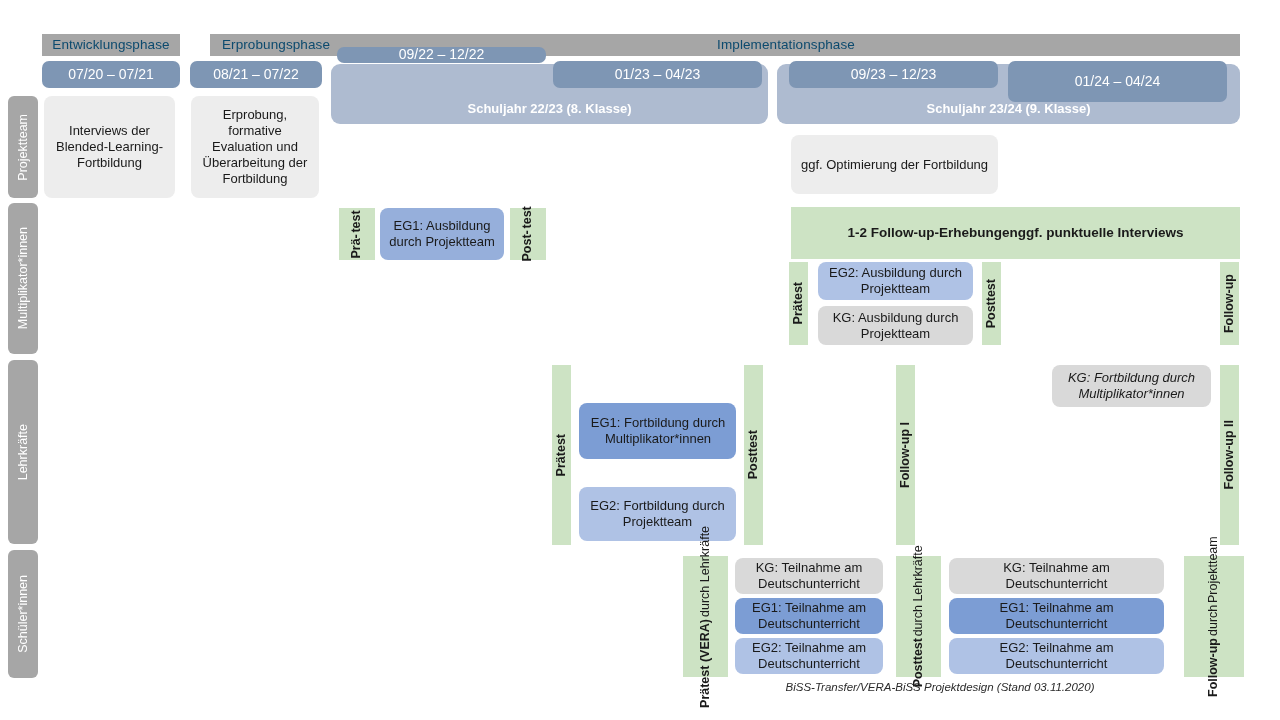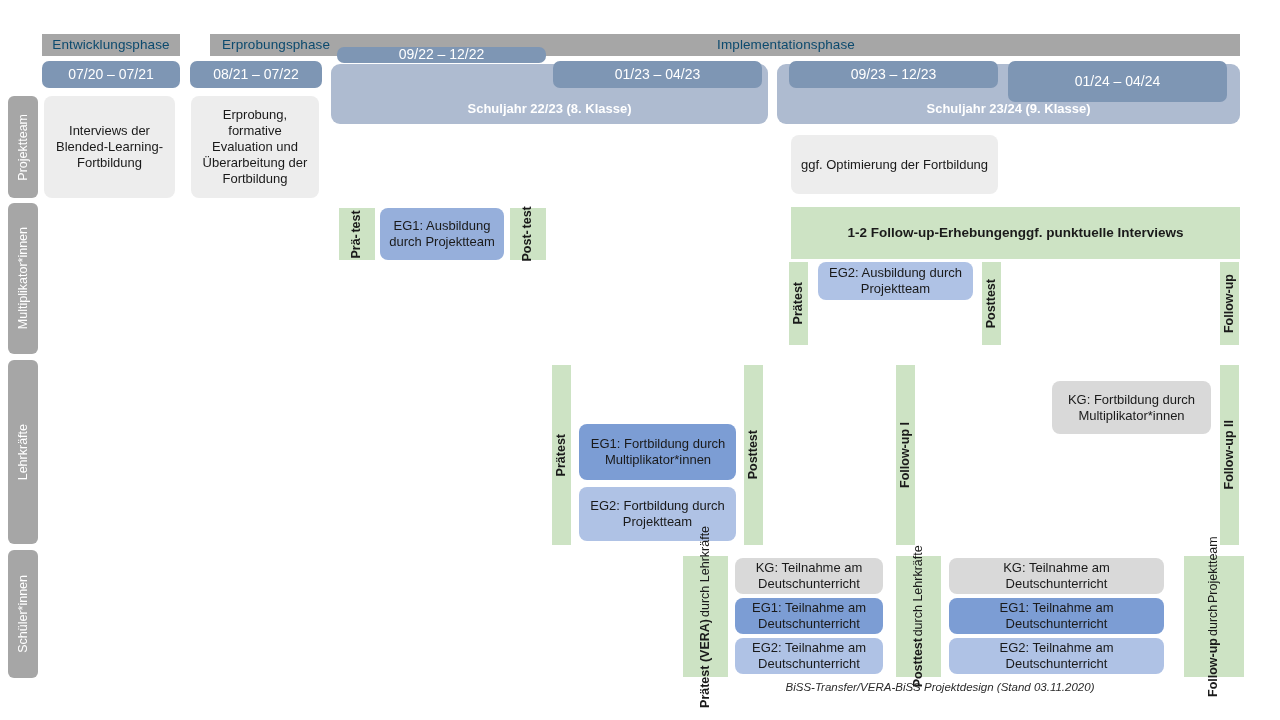--- a/index.html
+++ b/index.html
@@ -225,43 +225,46 @@
     <span>1-2 Follow-up-Erhebungen</span>
     <span>ggf. punktuelle Interviews</span>
   </div>
 
   <div class="abs green" style="left:789px; top:262px; width:19px; height:83px;">
     <span class="vtext">Prätest</span>
   </div>
   <div class="abs box eg2" style="left:818px; top:262px; width:155px; height:38px;">
     <span>EG2: Ausbildung durch Projektteam</span>
   </div>
+  <div class="abs box kg" style="left:818px; top:306px; width:155px; height:39px;">
+    <span>KG: Ausbildung durch Projektteam</span>
+  </div>
   <div class="abs green" style="left:982px; top:262px; width:19px; height:83px;">
     <span class="vtext">Posttest</span>
   </div>
   <div class="abs green" style="left:1220px; top:262px; width:19px; height:83px;">
     <span class="vtext">Follow-up</span>
   </div>
 
   <div class="abs green" style="left:552px; top:365px; width:19px; height:180px;">
     <span class="vtext">Prätest</span>
   </div>
-  <div class="abs box eg1" style="left:579px; top:424px; width:157px; height:56px;padding-left:7px;">
+  <div class="abs box eg1" style="left:579px; top:403px; width:157px; height:56px;padding-left:7px;">
     <span>EG1: Fortbildung durch Multiplikator*innen</span>
   </div>
   <div class="abs box eg2" style="left:579px; top:487px; width:157px; height:54px;">
     <span>EG2: Fortbildung durch Projektteam</span>
   </div>
   <div class="abs green" style="left:744px; top:365px; width:19px; height:180px;">
     <span class="vtext">Posttest</span>
   </div>
   <div class="abs green" style="left:896px; top:365px; width:19px; height:180px;">
     <span class="vtext">Follow-up I</span>
   </div>
-  <div class="abs box kg" style="left:1052px; top:381px; width:159px; height:53px;">
+  <div class="abs box kg" style="left:1052px; top:365px; width:159px; height:42px;font-style:italic;">
     <span>KG: Fortbildung durch Multiplikator*innen</span>
   </div>
   <div class="abs green" style="left:1220px; top:365px; width:19px; height:180px;">
     <span class="vtext">Follow-up II</span>
   </div>
 
   <div class="abs green" style="left:683px; top:556px; width:45px; height:121px;">
     <div class="vstack">
       <span class="b">Prätest (VERA)</span>
       <span class="n">durch Lehrkräfte</span>

